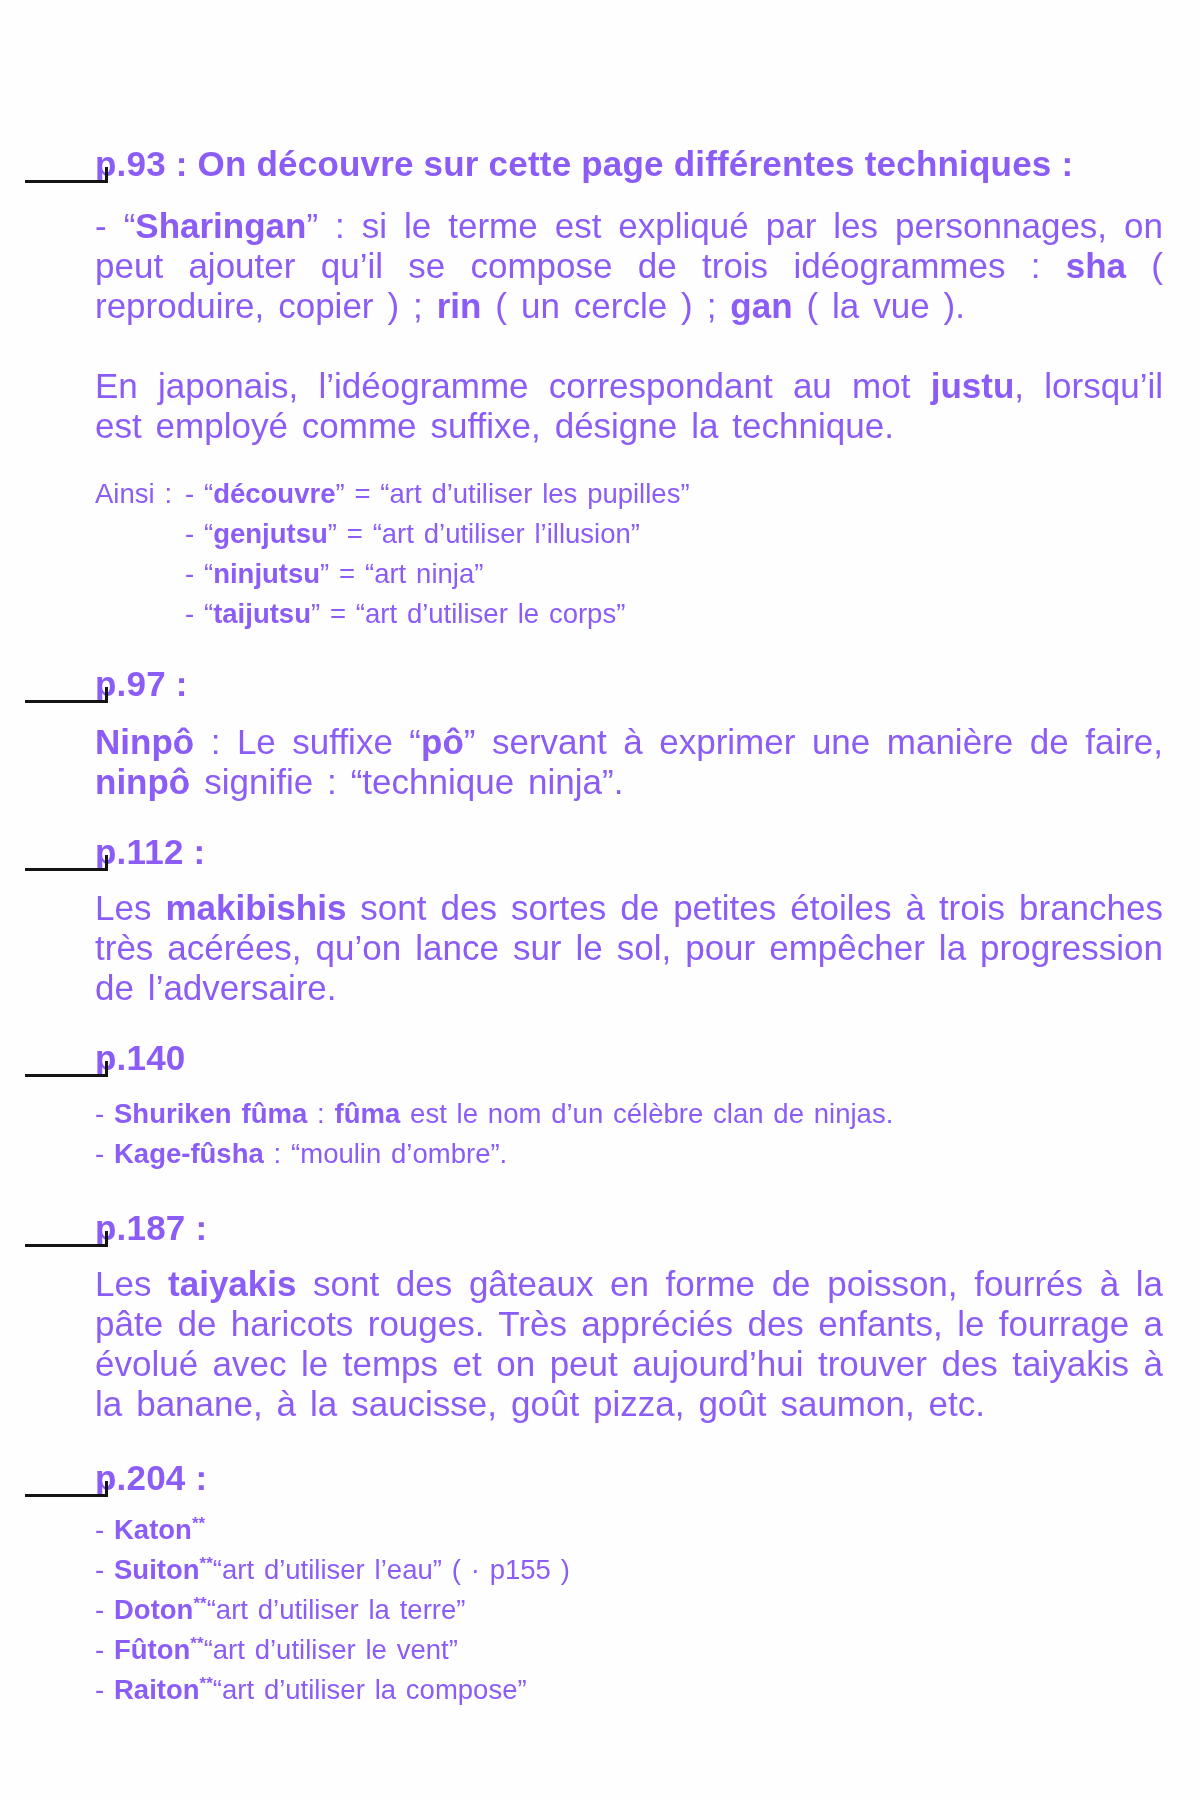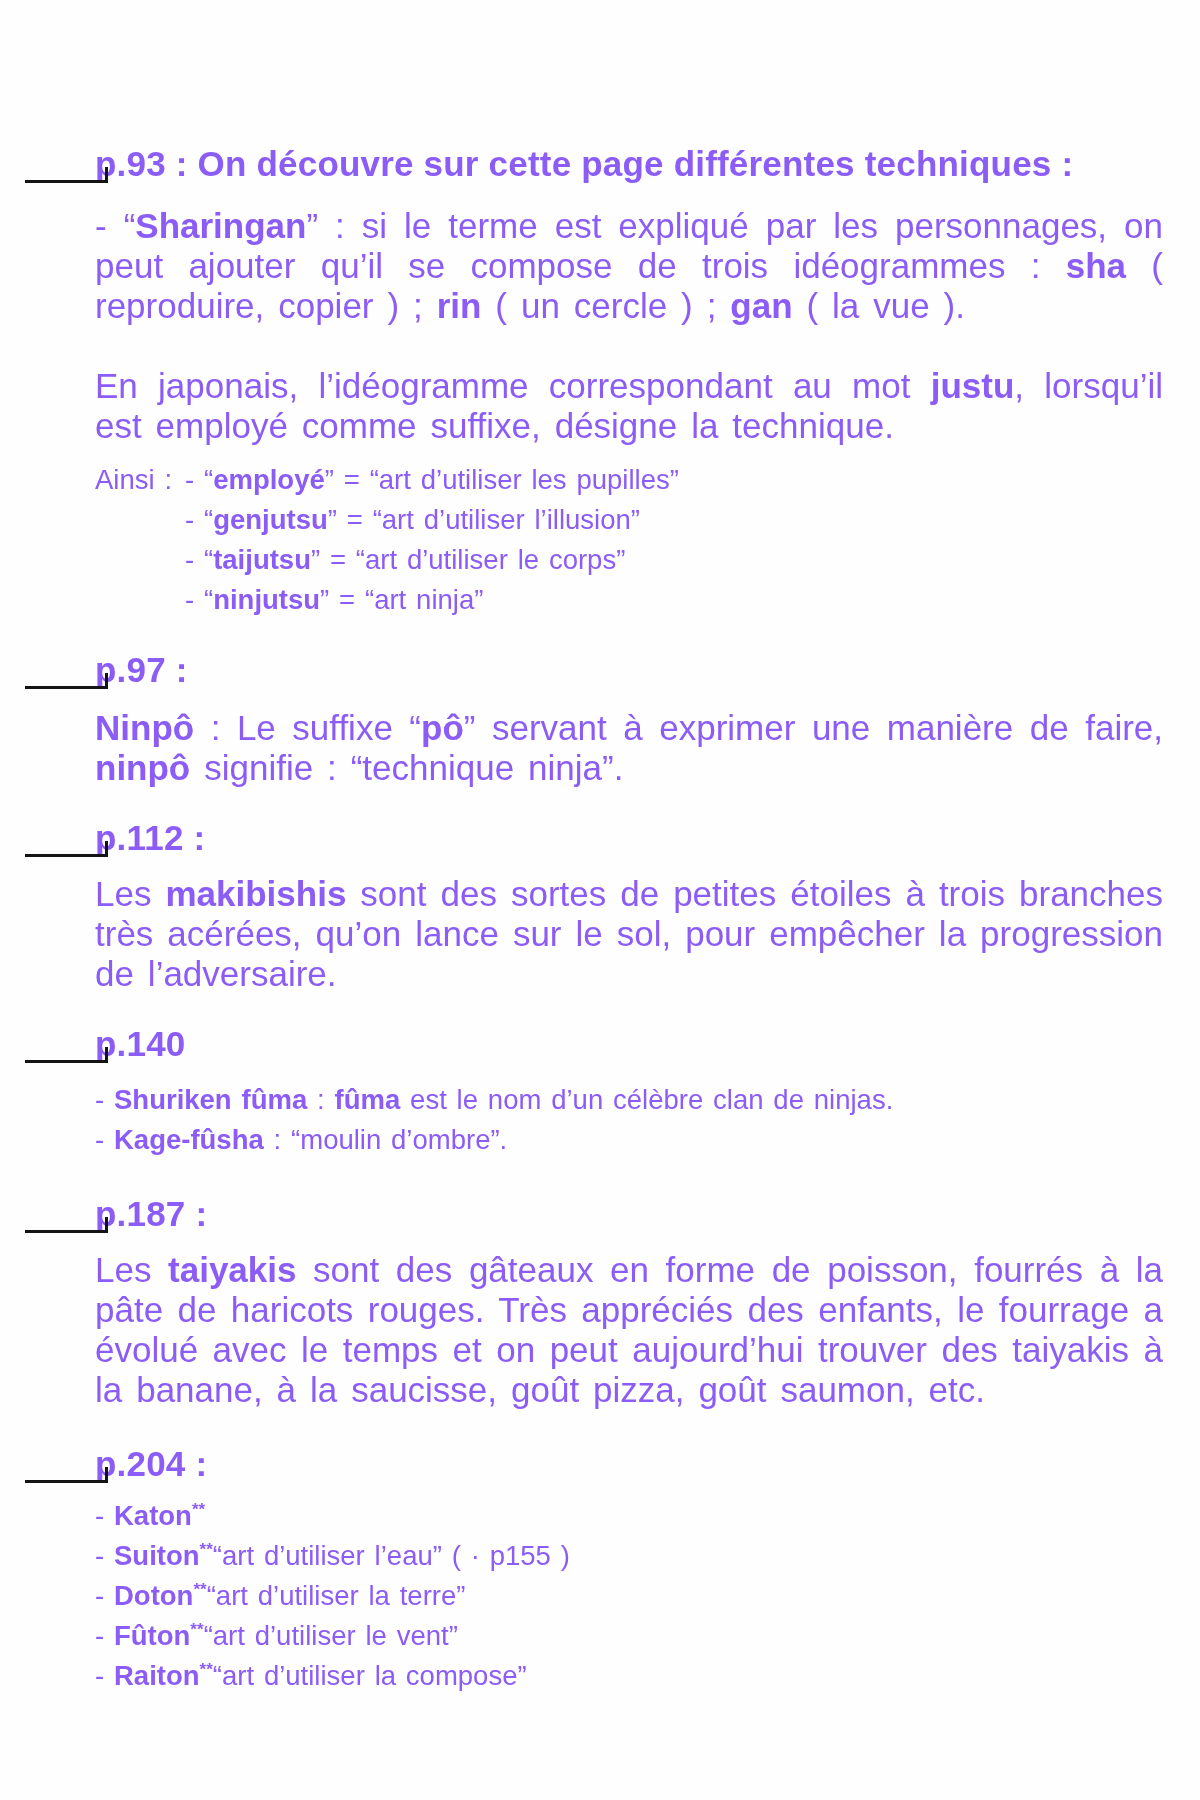--- a/index.html
+++ b/index.html
@@ -49,21 +49,21 @@
     margin:0;
   }
   .mb40{margin-bottom:40px;}
   .b{font-weight:700;}
   sup{font-size:62%;line-height:0;vertical-align:super;}
   
   .hang{
     display:flex;
     font-size:27.5px;
     line-height:40px;
-    margin-top:14px;
+    margin-top:28px;
     word-spacing:.08em;
   }
   .hang-label{flex:none;width:90px;}
   .hang-items{flex:1;}
   .line{font-size:27.5px;line-height:40px;word-spacing:.08em;}
   
   .def-row{display:flex;font-size:27.5px;line-height:40px;word-spacing:.08em;}
   .def-name{flex:none;min-width:97px;}
   .def-desc{flex:1;}
 </style>
@@ -76,24 +76,24 @@
     <section>
       <h2 class="h first">
         <span class="rule"></span>
         <span>p.93 : On découvre sur cette page différentes techniques :</span>
       </h2>
       <p class="bt mb40"><span>- “</span><span class="b">Sharingan</span><span>” : si le terme est expliqué par les personnages, on peut ajouter qu’il se compose de trois idéogrammes : </span><span class="b">sha</span><span> ( reproduire, copier ) ; </span><span class="b">rin</span><span> ( un cercle ) ; </span><span class="b">gan</span><span> ( la vue ).</span></p>
       <p class="bt"><span>En japonais, l’idéogramme correspondant au mot </span><span class="b">justu</span><span>, lorsqu’il est employé comme suffixe, désigne la technique.</span></p>
       <div class="hang">
         <span class="hang-label">Ainsi : </span>
         <div class="hang-items">
-          <div class="line"><span>- “</span><span class="b">employé</span><span>” = “art d’utiliser les pupilles”</span></div>
+          <div class="line"><span>- “</span><span class="b">découvre</span><span>” = “art d’utiliser les pupilles”</span></div>
           <div class="line"><span>- “</span><span class="b">genjutsu</span><span>” = “art d’utiliser l’illusion”</span></div>
+          <div class="line"><span>- “</span><span class="b">ninjutsu</span><span>” = “art ninja”</span></div>
           <div class="line"><span>- “</span><span class="b">taijutsu</span><span>” = “art d’utiliser le corps”</span></div>
-          <div class="line"><span>- “</span><span class="b">ninjutsu</span><span>” = “art ninja”</span></div>
         </div>
       </div>
     </section>
 
     <section>
       <h2 class="h mb12">
         <span class="rule"></span>
         <span>p.97 :</span>
       </h2>
       <p class="bt"><span class="b">Ninpô</span><span> : Le suffixe “</span><span class="b">pô</span><span>” servant à exprimer une manière de faire, </span><span class="b">ninpô</span><span> signifie : “technique ninja”.</span></p>

